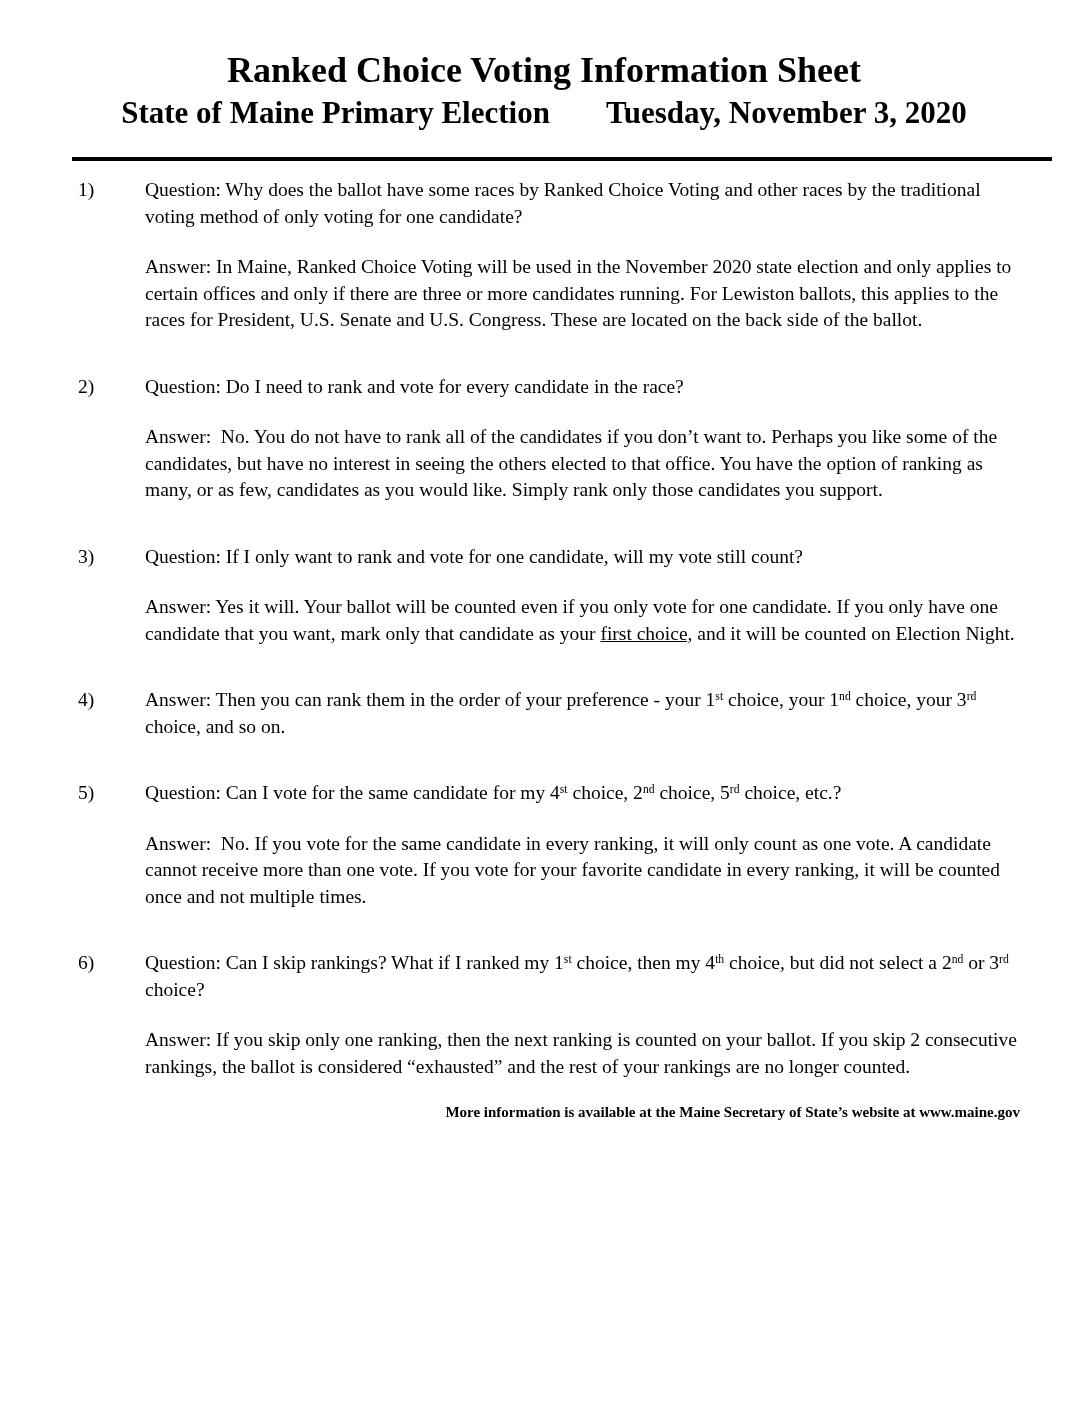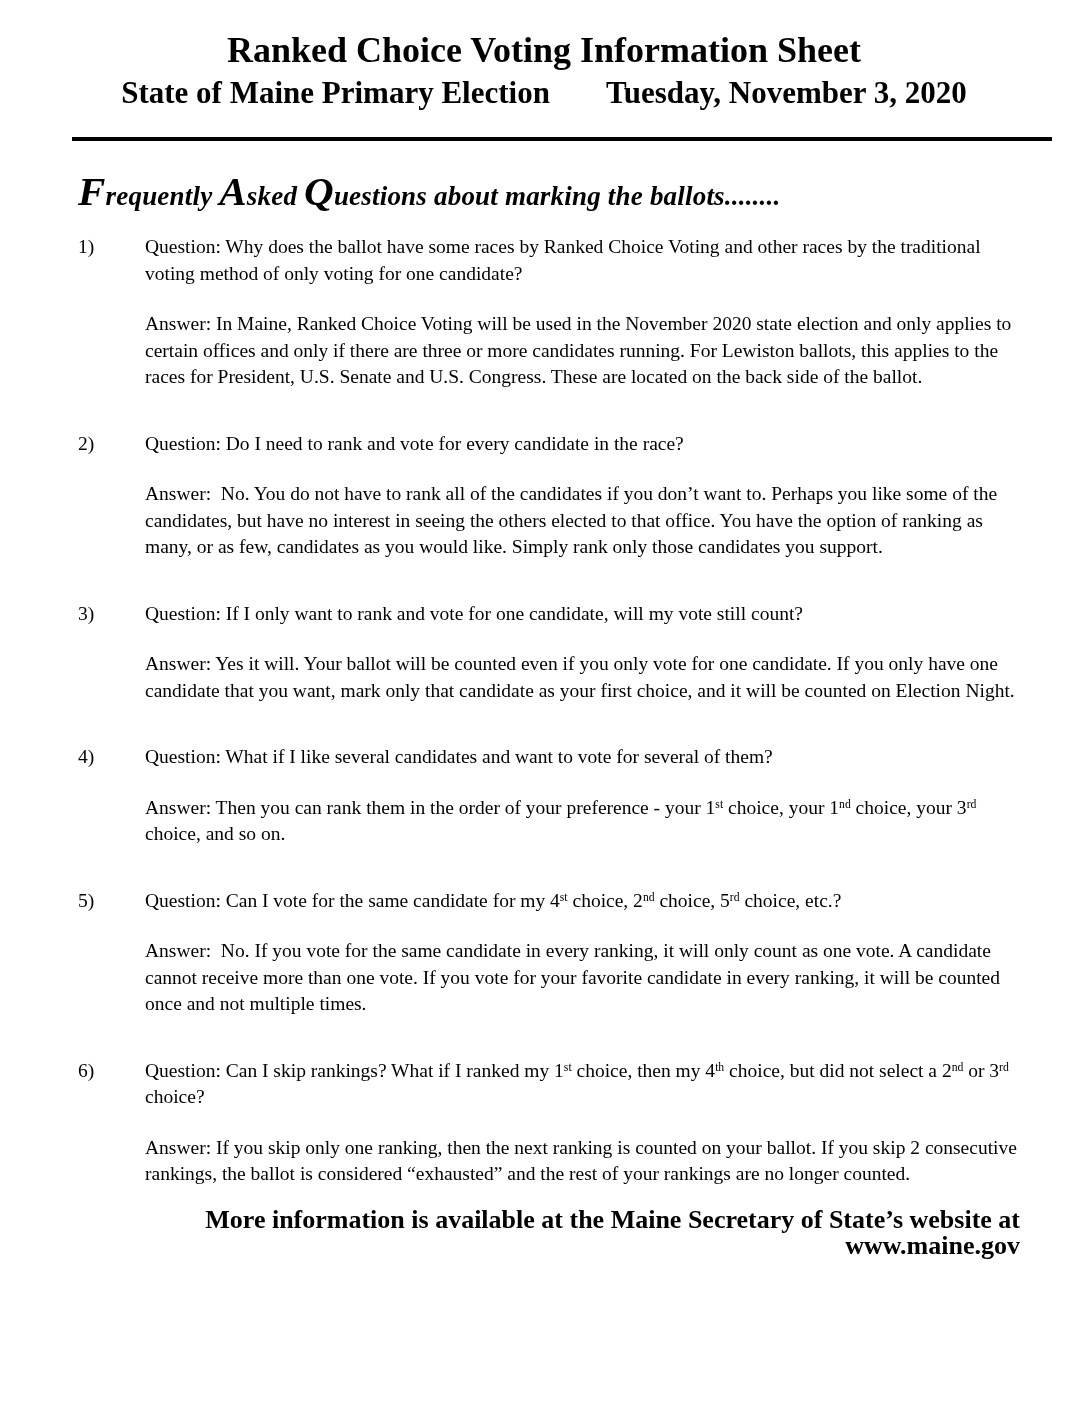--- a/index.html
+++ b/index.html
@@ -9,21 +9,21 @@
     color: #000000;
   }
   .page {
     position: relative;
     width: 1088px;
     height: 1408px;
     background: #ffffff;
     font-family: "Liberation Serif", serif;
     overflow: hidden;
     box-sizing: border-box;
-    padding-top: 30px;
+    padding-top: 50px;
   }
   
   .doc-header { text-align: center; }
   .doc-title {
     margin: 0;
     font-size: 36px;
     font-weight: 700;
     line-height: 1.15;
   }
   .doc-subtitle {
@@ -79,49 +79,48 @@
   }
   .para.question { margin-bottom: 24px; }
   .label { }
   .sup {
     font-size: 60%;
     position: relative;
     top: -0.5em;
     line-height: 0;
     text-align: right;
   }
-  .u { }
+  .u { text-decoration: underline; }
   
   .doc-footer {
     margin: 19px 0 0 78px;
     width: 942px;
     text-align: right;
   }
   .doc-footer p {
     margin: 0;
-    font-size: 26px;
+    font-size: 15px;
     font-weight: 700;
     line-height: 26.5px;
   }
 </style>
 </head>
 <body>
 
 <div class="page">
 
   <header class="doc-header">
     <h1 class="doc-title">Ranked Choice Voting Information Sheet</h1>
     <div class="doc-subtitle">
       <span class="sub-left">State of Maine Primary Election</span><span class="sub-right">Tuesday, November 3, 2020</span>
     </div>
   </header>
 
   <div class="rule"></div>
 
-  <h2 class="faq-heading"><span class="cap">F</span><span>requently </span><span class="cap">A</span><span>sked </span><span class="cap">Q</span><span>uestions about marking the ballots........</span></h2>
 
   <main class="faq-list">
   <section class="faq-item">
     <div class="item-number">1)</div>
     <div class="item-body">
       <p class="para question"><span class="label">Question</span><span class="suffix">:</span><span class="segments"><span> Why does the ballot have some races by Ranked Choice Voting and other races by the traditional voting method of only voting for one candidate?</span></span></p>
       <p class="para answer"><span class="label">Answer</span><span class="suffix">:</span><span class="segments"><span> In Maine, Ranked Choice Voting will be used in the November 2020 state election and only applies to certain offices and only if there are three or more candidates running. For Lewiston ballots, this applies to the races for President, U.S. Senate and U.S. Congress. These are located on the back side of the ballot.</span></span></p>
     </div>
   </section>
 
@@ -137,21 +136,20 @@
     <div class="item-number">3)</div>
     <div class="item-body">
       <p class="para question"><span class="label">Question</span><span class="suffix">:</span><span class="segments"><span> If I only want to rank and vote for one candidate, will my vote still count?</span></span></p>
       <p class="para answer"><span class="label">Answer</span><span class="suffix">:</span><span class="segments"><span> Yes it will. Your ballot will be counted even if you only vote for one candidate. If you only have one candidate that you want, mark only that candidate as your </span><span class="u">first choice,</span><span> and it will be counted on Election Night.</span></span></p>
     </div>
   </section>
 
   <section class="faq-item">
     <div class="item-number">4)</div>
     <div class="item-body">
-      <p class="para question"><span class="label">Question</span><span class="suffix">:</span><span class="segments"><span> What if I like several candidates and want to vote for several of them?</span></span></p>
       <p class="para answer"><span class="label">Answer</span><span class="suffix">:</span><span class="segments"><span> Then you can rank them in the order of your preference - your 1</span><span class="sup">st</span><span> choice, your 1</span><span class="sup">nd</span><span> choice, your 3</span><span class="sup">rd</span><span> choice, and so on.</span></span></p>
     </div>
   </section>
 
   <section class="faq-item">
     <div class="item-number">5)</div>
     <div class="item-body">
       <p class="para question"><span class="label">Question</span><span class="suffix">:</span><span class="segments"><span> Can I vote for the same candidate for my 4</span><span class="sup">st</span><span> choice, 2</span><span class="sup">nd</span><span> choice, 5</span><span class="sup">rd</span><span> choice, etc.?</span></span></p>
       <p class="para answer"><span class="label">Answer</span><span class="suffix">:</span><span class="segments"><span> &nbsp;No. If you vote for the same candidate in every ranking, it will only count as one vote. A candidate cannot receive more than one vote. If you vote for your favorite candidate in every ranking, it will be counted once and not multiple times.</span></span></p>
     </div>

